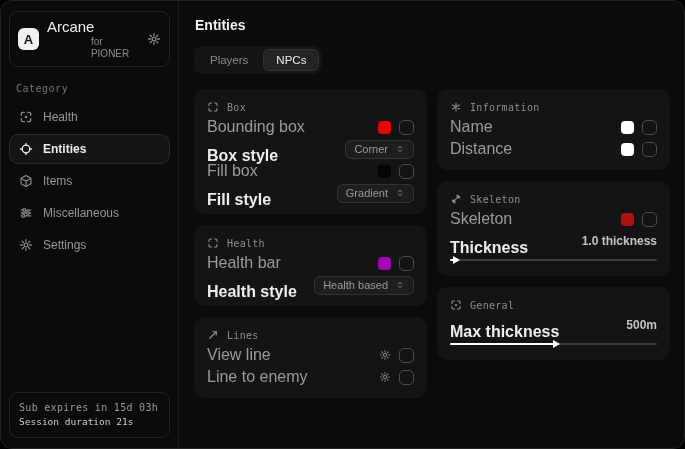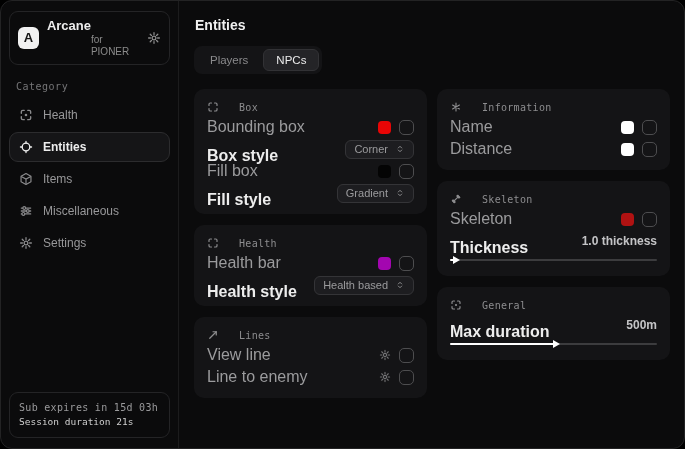--- a/index.html
+++ b/index.html
@@ -11,21 +11,21 @@
 
   
   .sidebar{width:178px;flex:0 0 178px;border-right:1px solid #1c1c1d;
     padding:10px 8px 10px 8px;display:flex;flex-direction:column;}
   .logo-box{border:1px solid #242426;border-radius:9px;padding:6px 8px;
     display:flex;align-items:center;gap:8px;}
   .logo-mark{width:22px;height:22px;background:#f1f1f1;border-radius:6px;
     display:flex;align-items:center;justify-content:center;color:#141414;
     font-weight:bold;font-size:13px;}
   .logo-text{display:flex;flex-direction:column;line-height:1.2;}
-  .app-name{font-size:13px;font-weight:bold;color:#ededed;}
+  .app-name{font-size:15px;font-weight:normal;color:#ededed;}
   .app-sub{font-size:10px;color:#8b8b8b;padding-left:44px;}
   .logo-gear{margin-left:auto;color:#8b8b8b;display:flex;cursor:pointer;}
 
   .category-label{font-family:"DejaVu Sans Mono",monospace;font-size:10px;
     color:#757577;margin:16px 7px 8px 7px;letter-spacing:.5px;}
 
   .nav{display:flex;flex-direction:column;gap:2px;}
   .nav-item{display:flex;align-items:center;gap:10px;padding:7px 9px;
     border-radius:9px;color:#98989a;font-size:12px;border:1px solid transparent;
     cursor:pointer;}
@@ -43,21 +43,21 @@
   .page-title{font-size:14px;font-weight:bold;color:#f1f1f1;margin:4px 0 13px 1px;}
   .tabs{display:inline-flex;background:#141416;border-radius:8px;padding:3px;gap:2px;}
   .tab{font-size:11.5px;color:#8a8a8c;padding:4px 12px;border-radius:6px;cursor:pointer;
     border:1px solid transparent;}
   .tab.active{background:#242427;border-color:#323235;color:#ebebeb;}
 
   .columns{display:flex;gap:10px;margin-top:15px;align-items:flex-start;}
   .col{width:239px;display:flex;flex-direction:column;gap:11px;}
 
   .card{background:#141416;border-radius:10px;padding:9px 13px 10px 13px;}
-  .card-header{display:flex;align-items:center;gap:20px;height:18px;
+  .card-header{display:flex;align-items:center;gap:8px;height:18px;
     color:#8d8d8f;font-family:"DejaVu Sans Mono",monospace;font-size:10px;letter-spacing:.3px;}
   .card-header .hd-ic{display:flex;color:#8d8d8f;}
   .row{display:flex;align-items:center;justify-content:space-between;height:22px;}
   .row-label{font-size:16px;color:#9b9b9d;}
   .row-label.em{color:#ededed;font-weight:bold;margin-top:14px;}
   .controls{display:flex;align-items:center;gap:8px;}
 
   .swatch{width:13px;height:13px;border-radius:4px;display:inline-block;cursor:pointer;}
   .checkbox{width:15px;height:15px;border:1.5px solid #4d4d4f;border-radius:5px;
     background:transparent;display:inline-block;cursor:pointer;}
@@ -376,21 +376,21 @@
         <section class="card">
           <div class="card-header">
             <span class="hd-ic">
                 <svg width="12" height="12" viewBox="0 0 24 24">
                   <use href="#i-aim"></use>
                 </svg>
               </span>
             <span>General</span>
           </div>
           <div class="row">
-            <span class="row-label em">Max duration</span>
+            <span class="row-label em">Max thickness</span>
             <span class="value-text">500m</span>
           </div>
           <div class="slider">
             <div class="slider-track"></div>
             <div class="slider-fill" style="width: 50%;"></div>
             <div class="slider-thumb" style="left: 50%;"></div>
           </div>
         </section>
       </div>
     </div>

